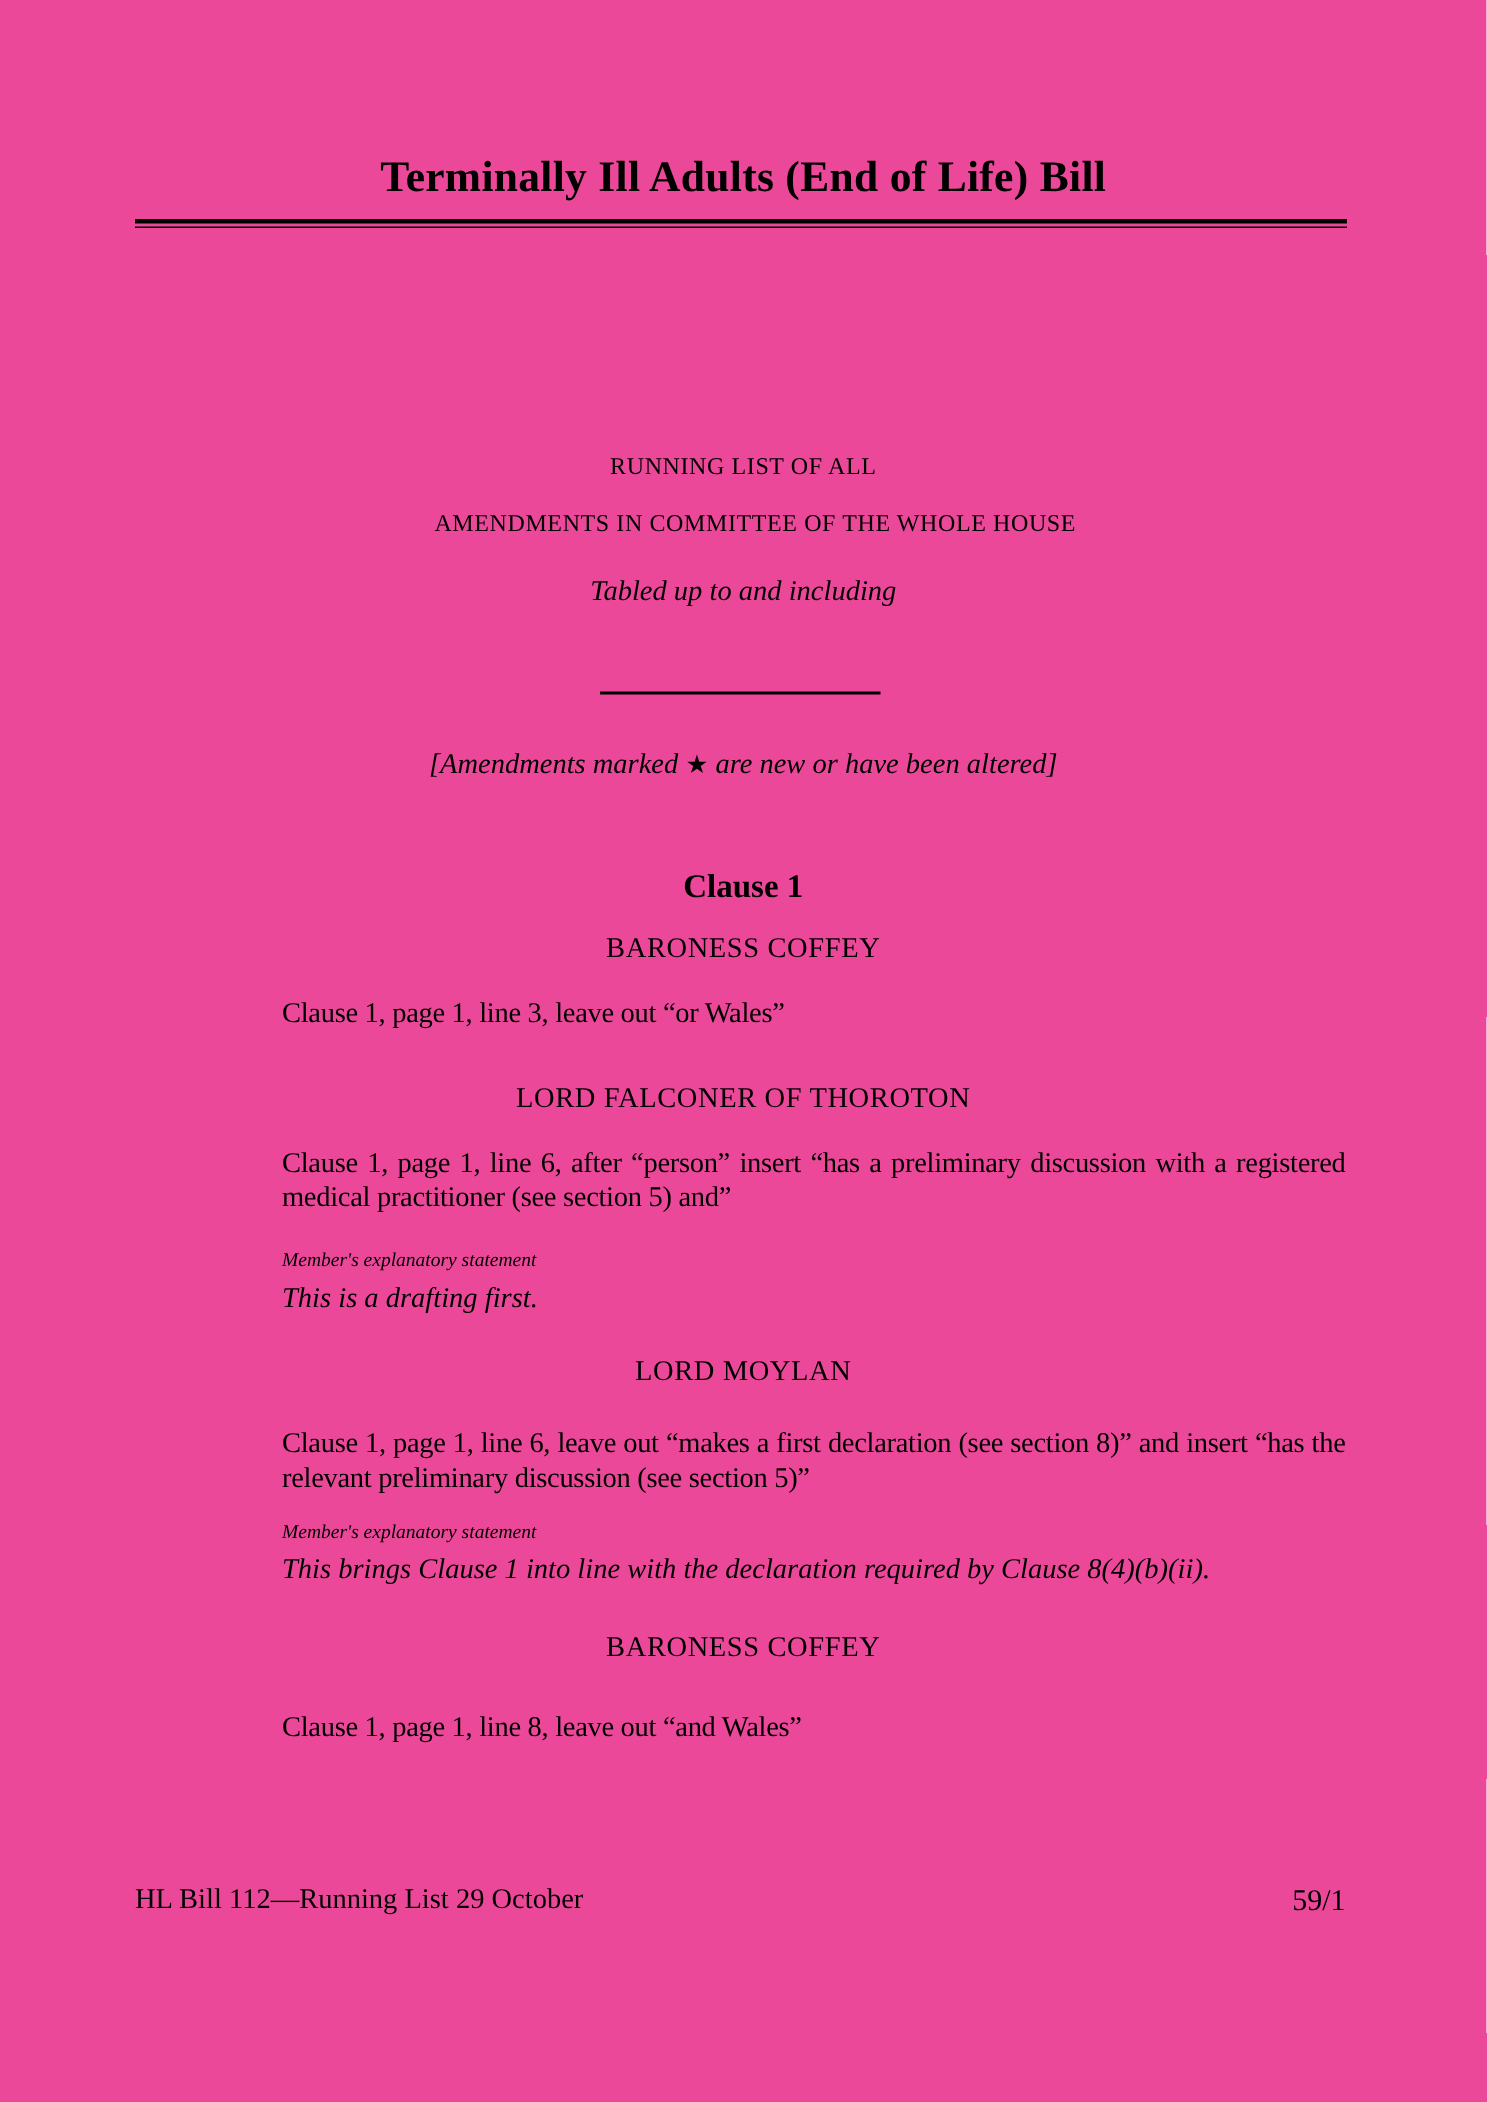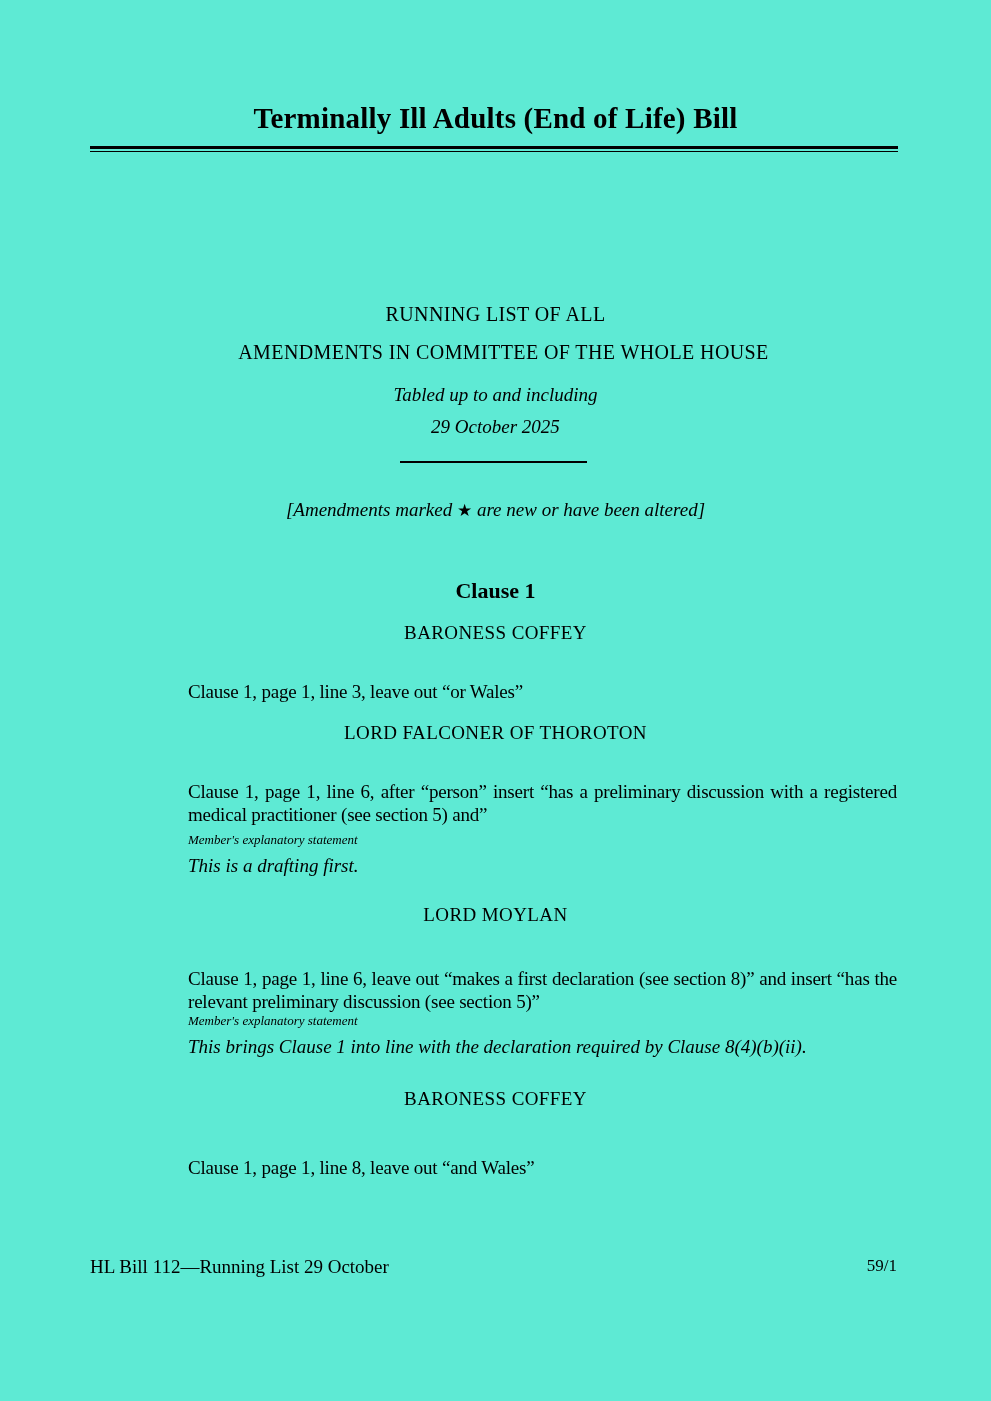--- a/index.html
+++ b/index.html
@@ -4,21 +4,21 @@
 <style>
   html, body {
     margin: 0;
     padding: 0;
     background: #ffffff;
   }
   .page {
     position: relative;
     width: 991px;
     height: 1401px;
-    background: #5eead4;
+    background: #ec4899;
     color: #000000;
     font-family: "Liberation Serif", "DejaVu Serif", serif;
     overflow: hidden;
   }
   .abs { position: absolute; }
   .center {
     position: absolute;
     left: 0;
     right: 0;
     text-align: center;
@@ -31,21 +31,21 @@
   }
   .double-rule {
     top: 146px;
     left: 90px;
     width: 808px;
     height: 2px;
     border-top: 3px solid #000;
     border-bottom: 1px solid #000;
   }
   .caps-heading {
-    font-size: 20px;
+    font-size: 16px;
     letter-spacing: 0.4px;
   }
   .running-1 { top: 303px; }
   .running-2 { top: 341px; padding-left: 16px; }
   .italic-note { font-style: italic; font-size: 19px; }
   .tabled-note { top: 384px; }
   .tabled-date { top: 416px; }
   .separator-rule {
     top: 461px;
     left: 400px;
@@ -68,21 +68,20 @@
   .peer-2 { top: 722px; }
   .peer-3 { top: 904px; }
   .peer-4 { top: 1088px; }
   .amendment {
     left: 188px;
     width: 709px;
     font-size: 19px;
     letter-spacing: -0.2px;
     line-height: 23px;
     text-align: justify;
-    margin-top: 16px;
   }
   .am-1 { top: 664px; }
   .am-2 { top: 764px; }
   .am-3 { top: 951px; }
   .am-4 { top: 1140px; }
   .expl-heading {
     left: 188px;
     font-size: 13px;
     font-weight: normal;
     font-style: italic;
@@ -98,36 +97,35 @@
   .expl-t-1 { top: 855px; }
   .expl-t-2 { top: 1036px; }
   .footer-left {
     top: 1256px;
     left: 90px;
     font-size: 19px;
   }
   .footer-right {
     top: 1256px;
     right: 94px;
-    font-size: 17px;
+    font-size: 20px;
   }
 </style>
 </head>
 <body>
 
 <div class="page">
 
   <div class="center doc-title">Terminally Ill Adults (End of Life) Bill</div>
   <div class="abs double-rule"></div>
 
   <div class="center caps-heading running-1">RUNNING LIST OF ALL</div>
   <div class="center caps-heading running-2">AMENDMENTS IN COMMITTEE OF THE WHOLE HOUSE</div>
 
   <div class="center italic-note tabled-note">Tabled up to and including</div>
-  <div class="center italic-note tabled-date">29 October 2025</div>
 
   <div class="abs separator-rule"></div>
 
   <div class="center italic-note star-note"><span>[Amendments marked </span><span class="star">★</span><span> are new or have been altered]</span></div>
 
   <div class="center clause-heading">Clause 1</div>
 
   <div class="center peer-name peer-1">BARONESS COFFEY</div>
   <div class="abs amendment am-1">Clause 1, page 1, line 3, leave out “or Wales”</div>
 

